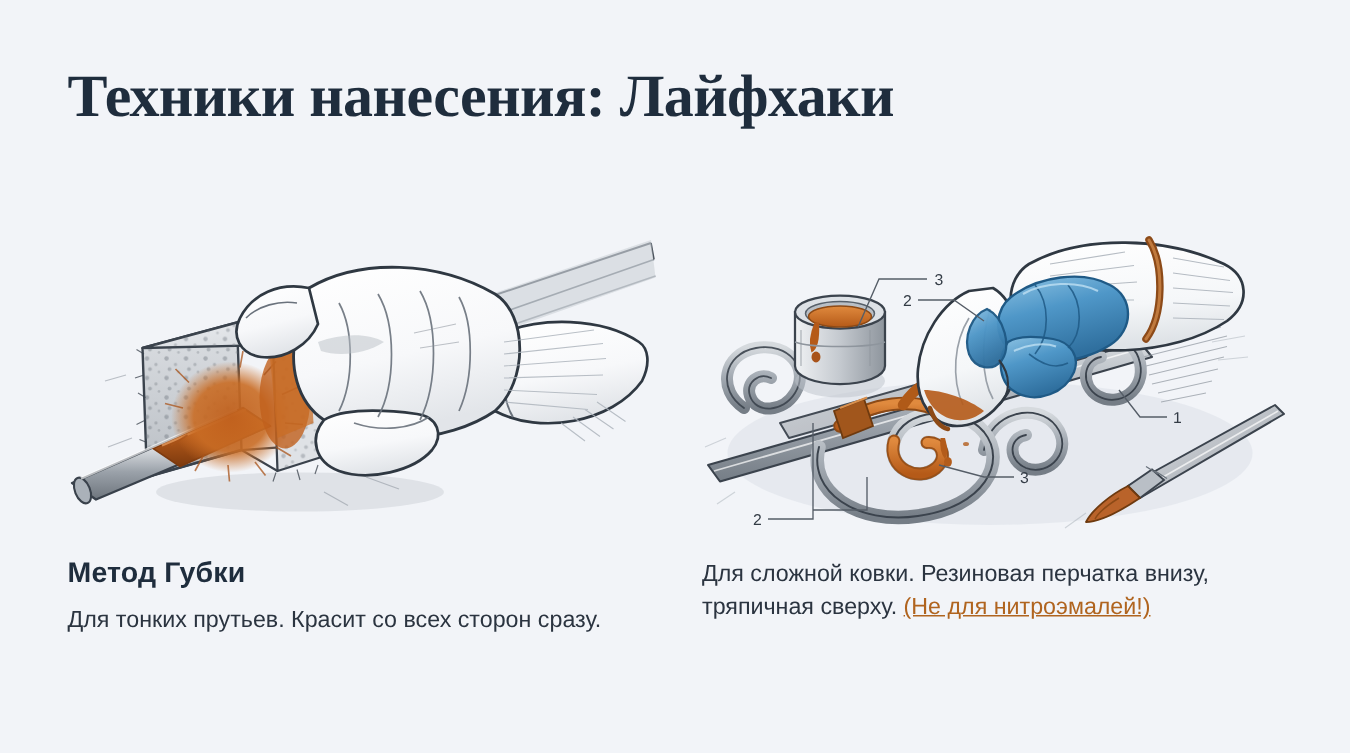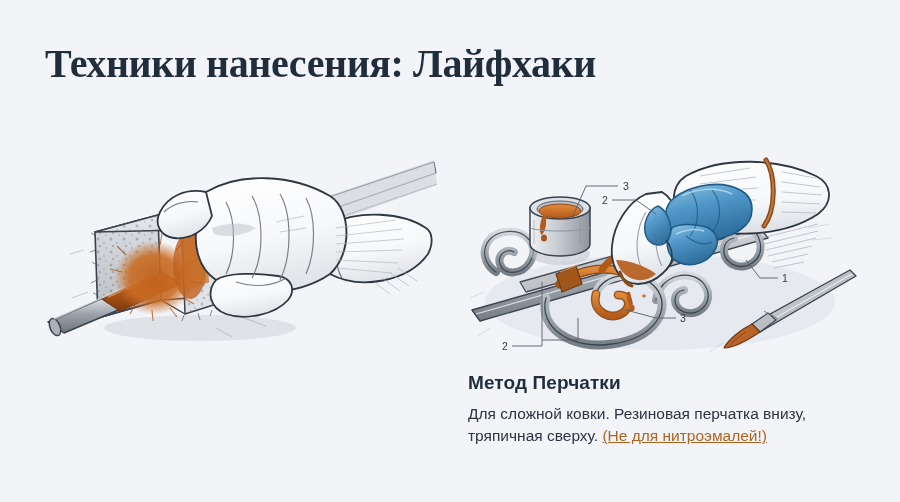--- a/index.html
+++ b/index.html
@@ -344,21 +344,26 @@
           <text x="42" y="218">2</text>
         </g>
 
         <g stroke="#aab1ba" stroke-width="0.7" opacity="0.5" fill="none">
           <path d="M24 160 l-14 6 M30 196 l-12 8 M348 96 l22 -4 M352 108 l20 -2 M264 210 l-14 10"></path>
         </g>
       </svg>
     </div>
   </div>
 
+  <div class="caption cap-left">
+    <div class="cap-head">Метод Губки</div>
+    <div class="cap-body">
+      <span>Для тонких прутьев. Красит со всех сторон сразу.</span>
+    </div>
+  </div>
 
   <div class="caption cap-right">
-    <div class="cap-head">Метод Перчатки</div>
     <div class="cap-body">
       <span>Для сложной ковки. Резиновая перчатка внизу, тряпичная сверху. </span><span class="cap-warn">(Не для нитроэмалей!)</span>
     </div>
   </div>
 
 </div>
 
 </body></html>

